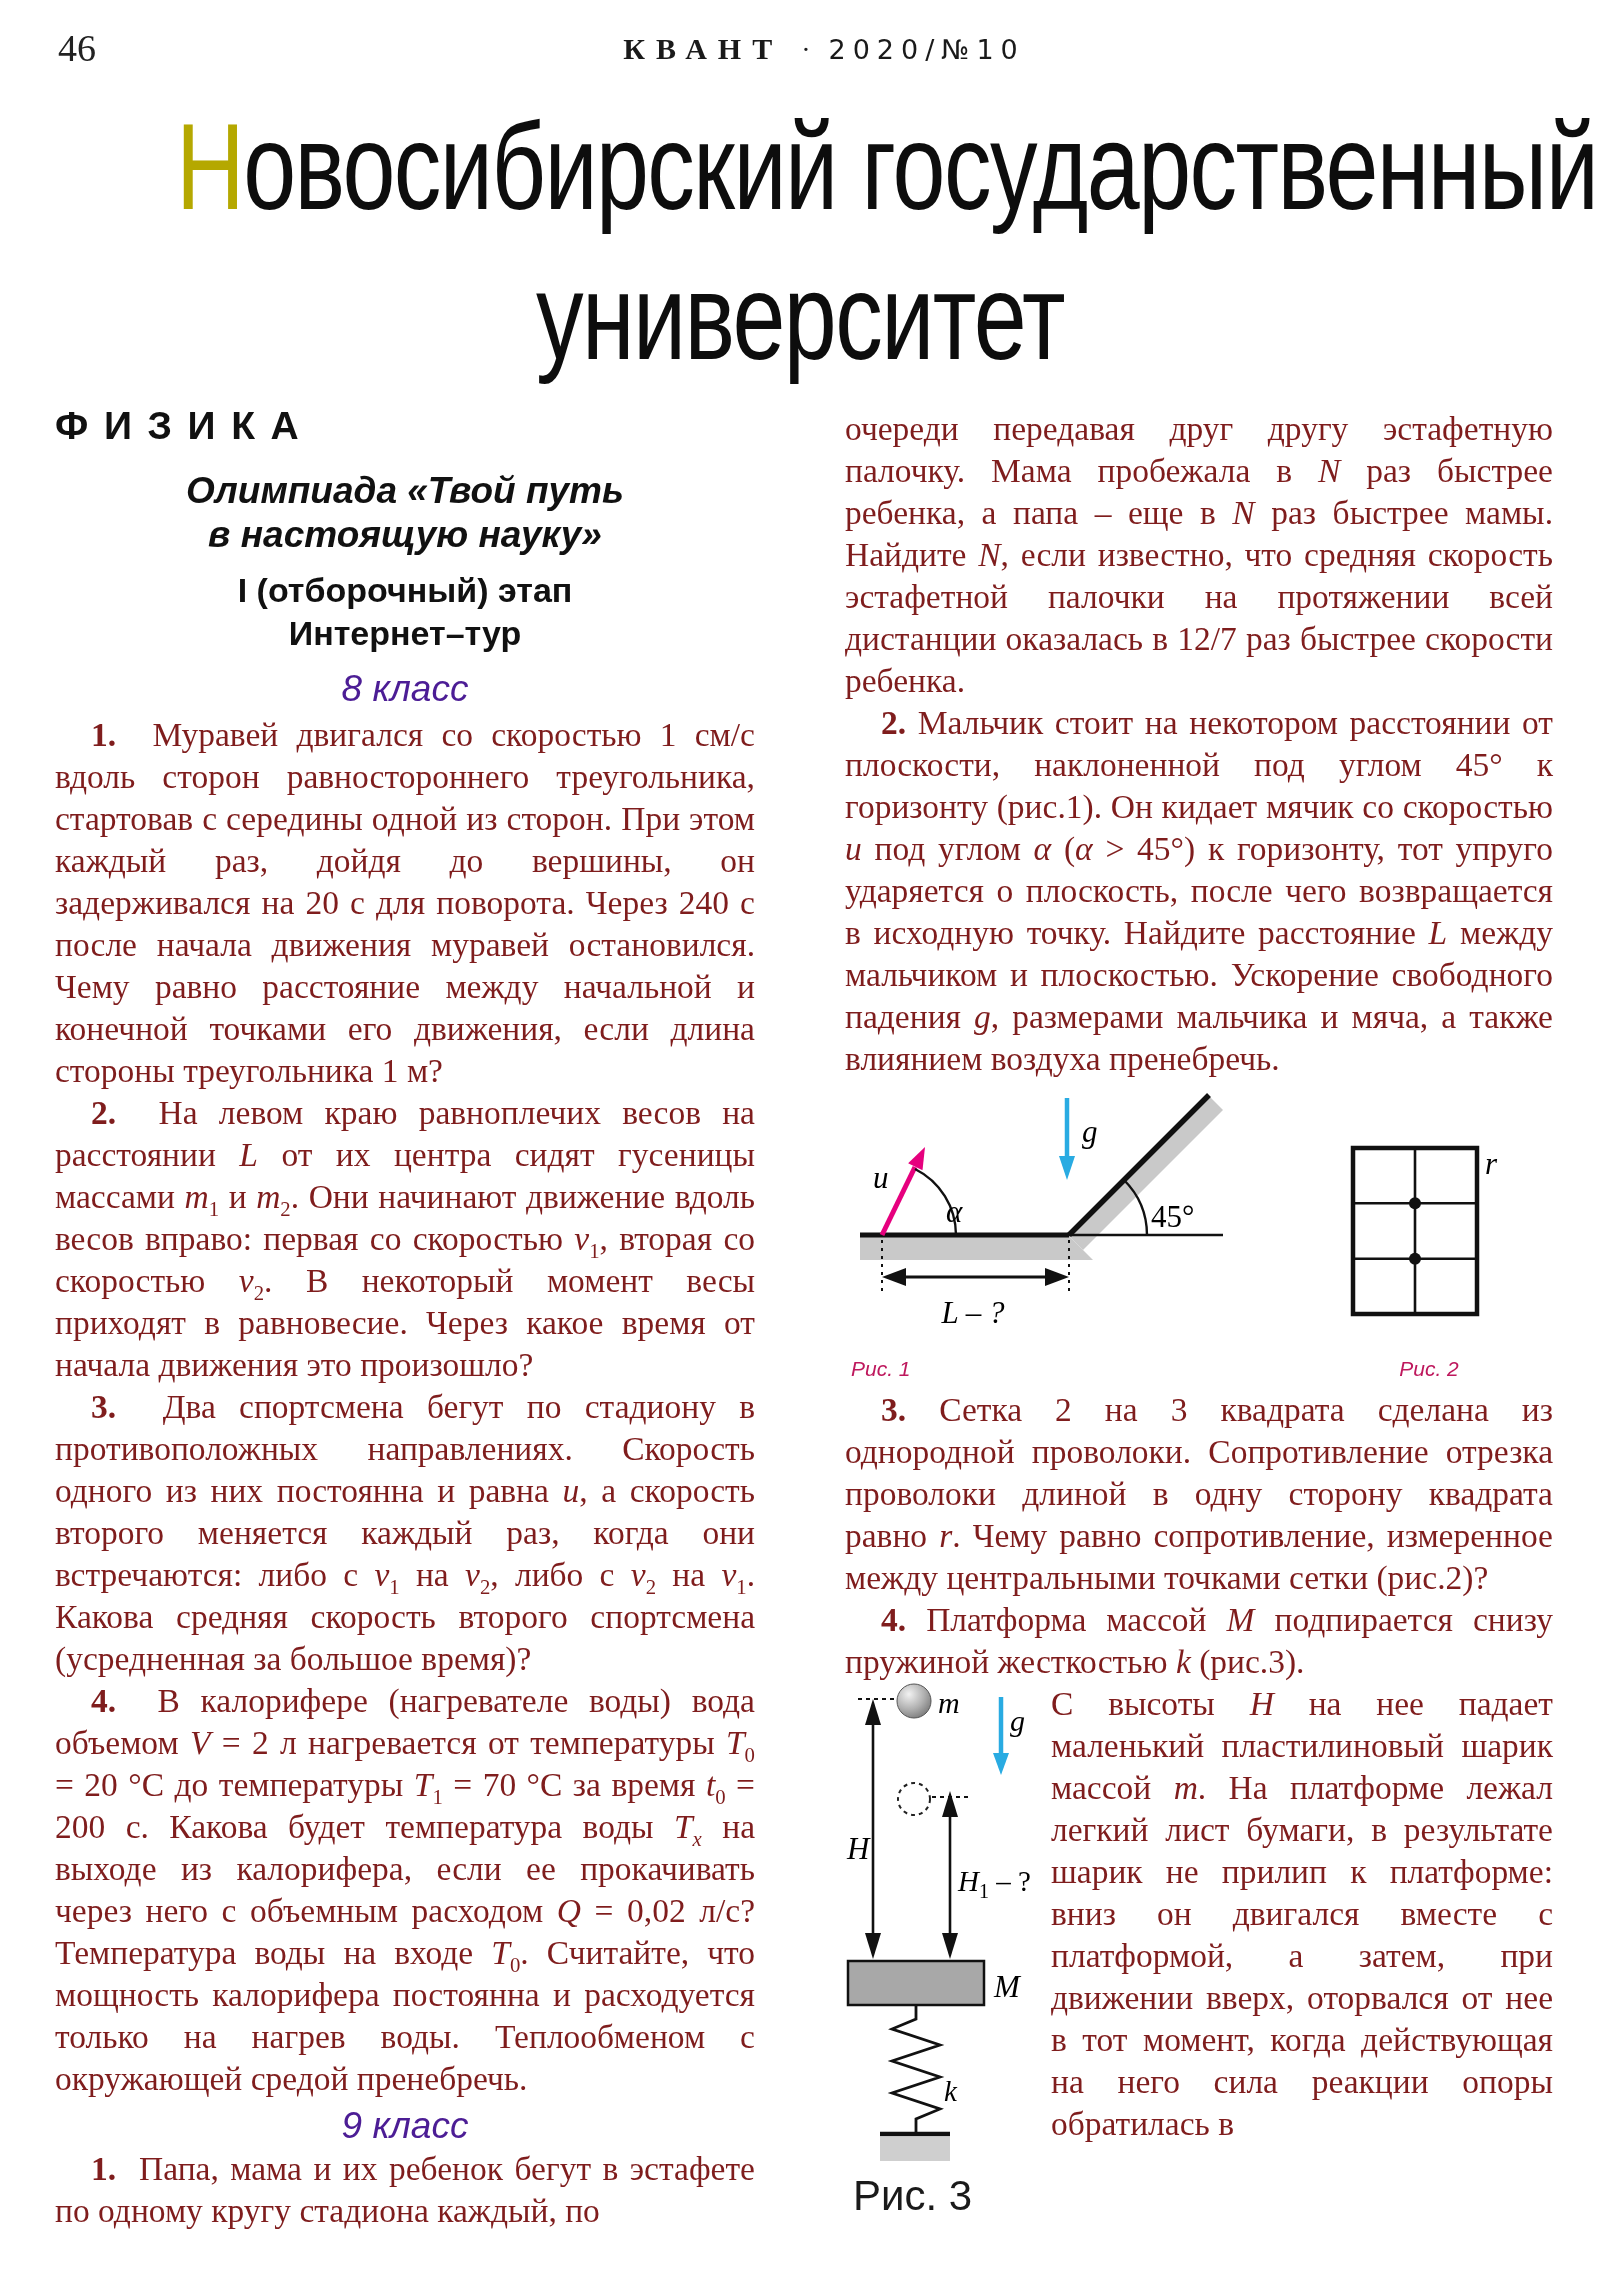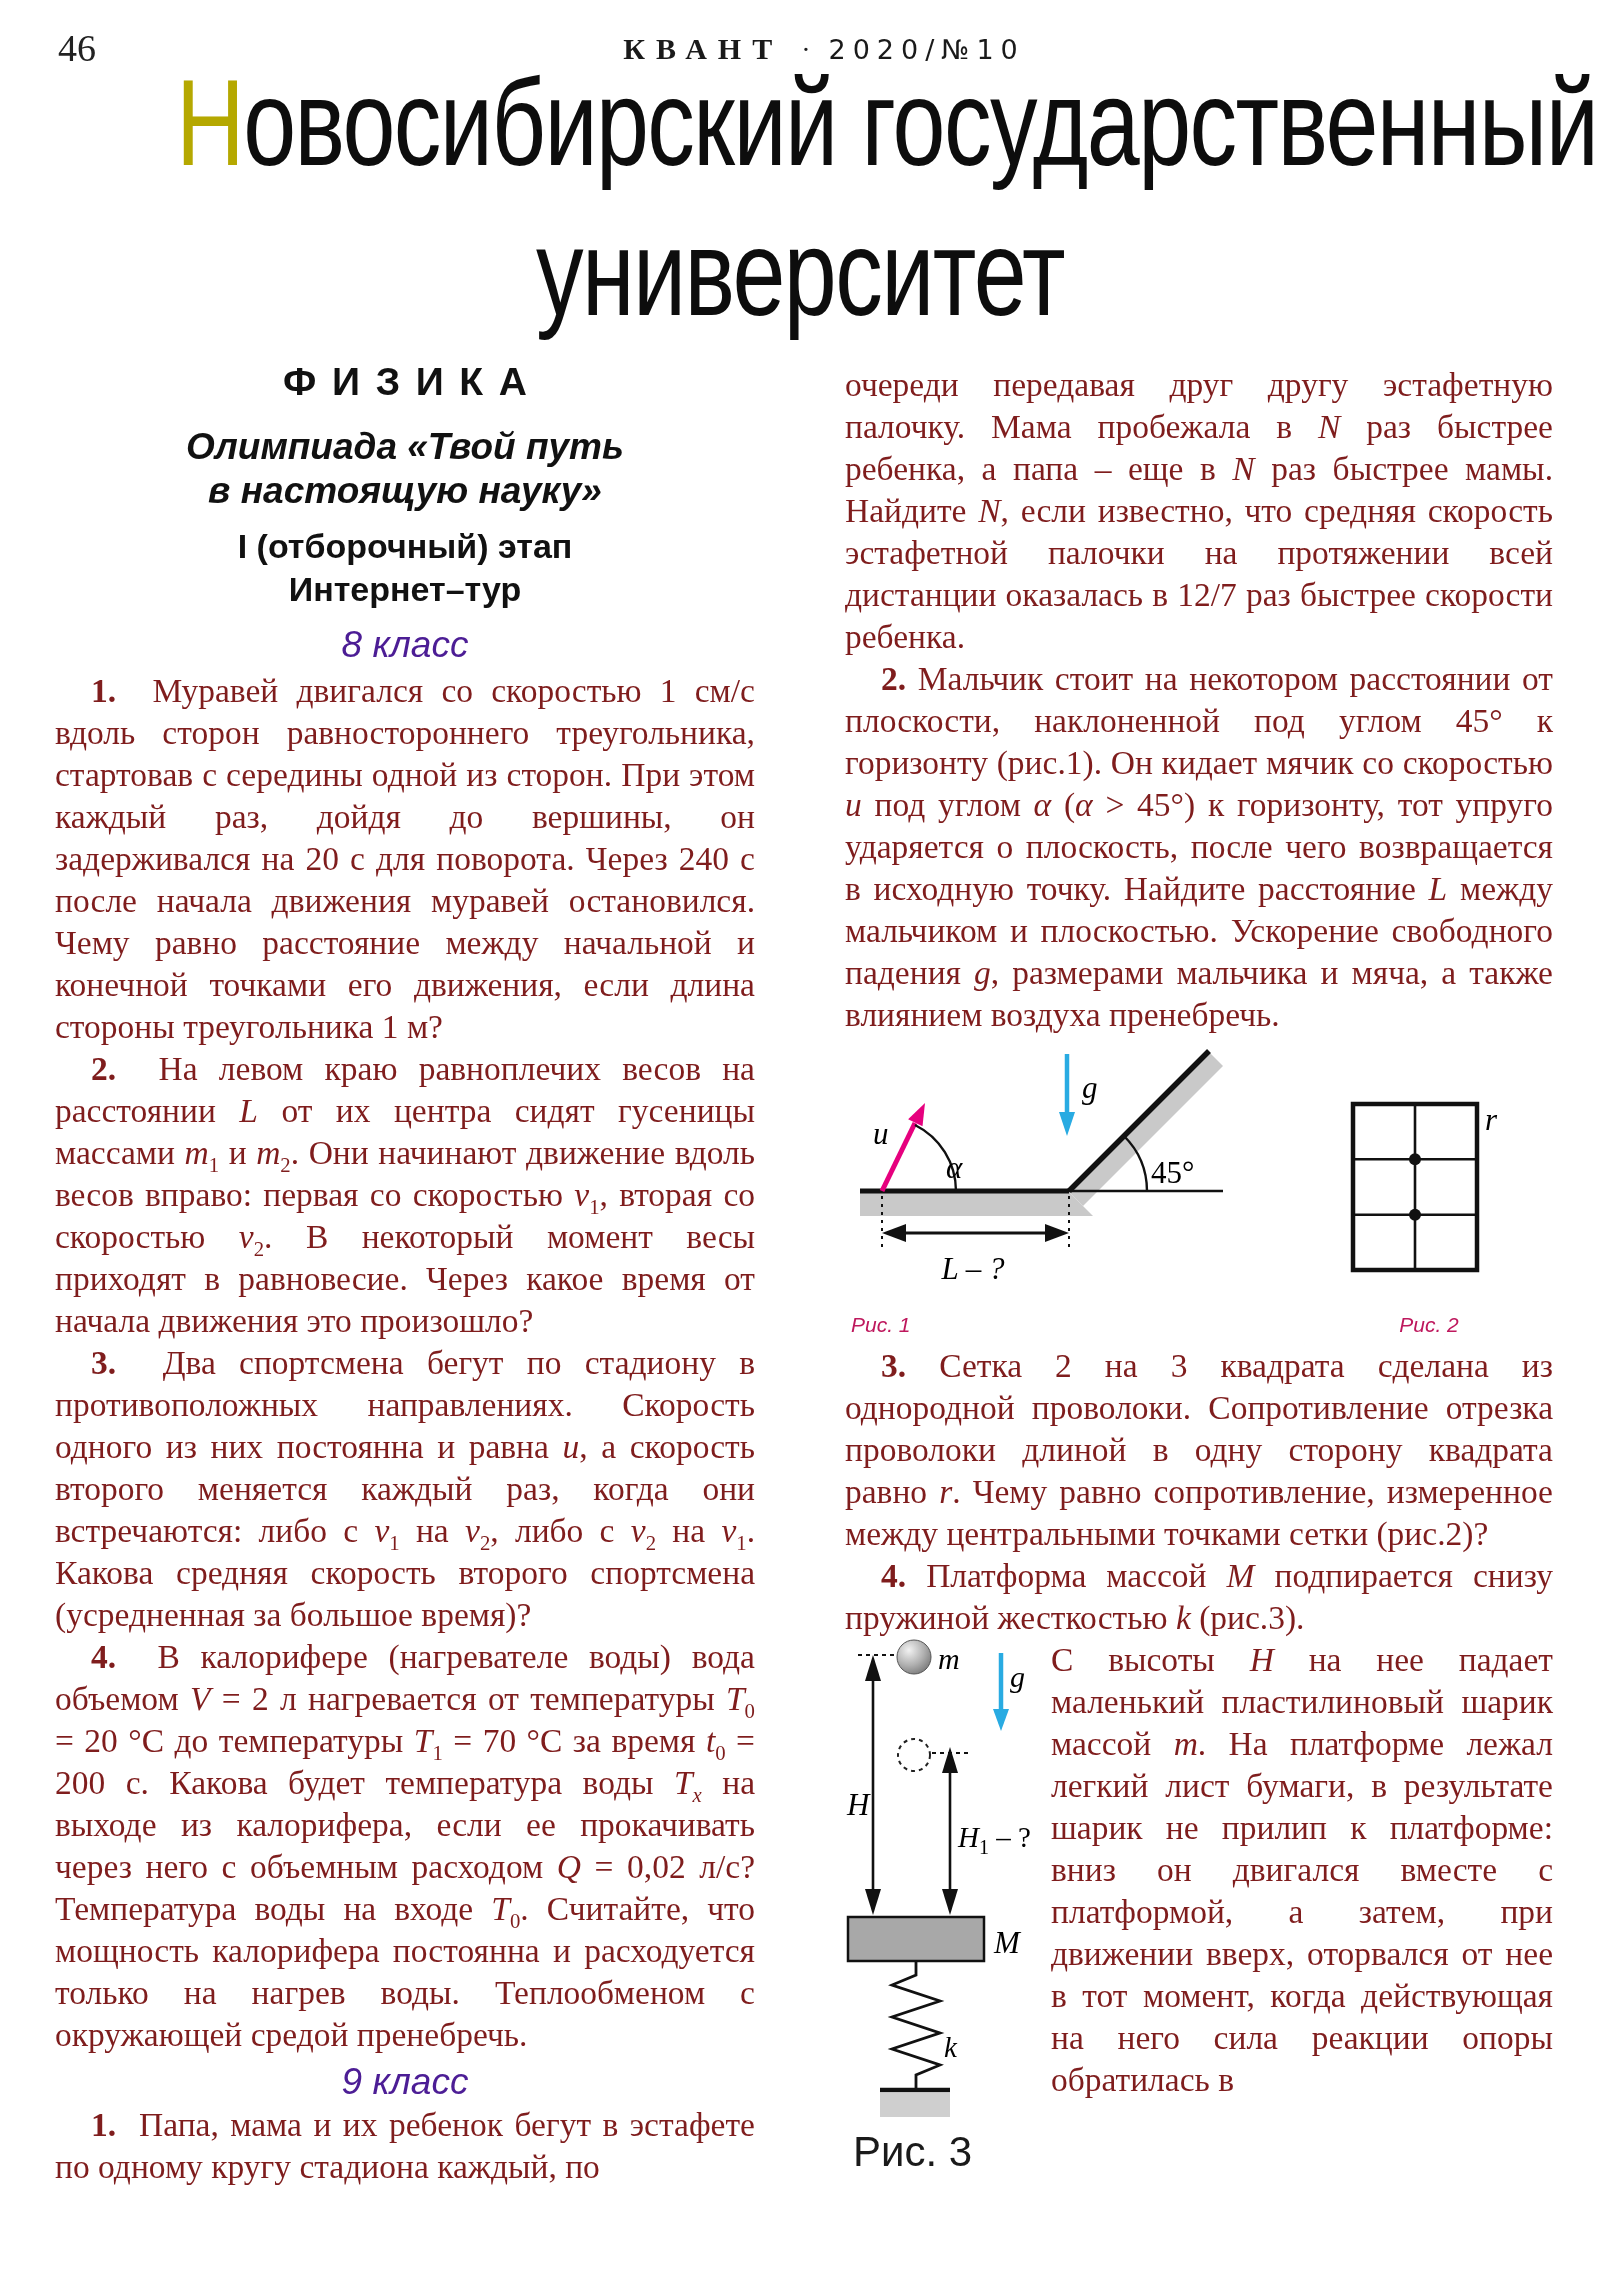--- a/index.html
+++ b/index.html
@@ -8,33 +8,33 @@
 
   
   .pagehead { position:absolute; top:24px; left:0; width:1600px; height:50px;margin-left:16px; }
   .pgnum { position:absolute; left:42px; top:2px; font-size:38px; color:#222; }
   .jhead { position:absolute; left:8px; width:100%; text-align:center; top:8px; }
   .jname { font-family:"Liberation Serif", serif; font-weight:700; font-size:30px; letter-spacing:11px; color:#1a1a1a; }
   .jsep { font-size:28px; margin:0 14px; color:#1a1a1a; }
   .jissue { font-family:"DejaVu Sans", sans-serif; font-weight:400; font-size:27px; letter-spacing:7px; color:#1a1a1a; }
 
   
-  .bigtitle { padding-top:48px; text-align:center; }
+  .bigtitle { padding-top:48px; text-align:center;margin-top:44px; }
   .tline { display:block; font-family:"Liberation Sans", sans-serif; font-weight:400;
            font-size:122px; line-height:150px; letter-spacing:-2px; color:#0d0d0d;
            transform:scaleX(0.78); transform-origin:50% 50%; white-space:nowrap; }
   .accent { color:#b5a800; }
 
   
   .columns { display:flex; padding-left:55px; margin-top:0; }
   .col-left { width:700px; margin-right:90px; }
   .col-right { width:708px; }
 
   
-  .sec-physics { margin-top:12px; text-align:center; font-family:"Liberation Sans", sans-serif;
+  .sec-physics { margin-top:12px; text-align:left; font-family:"Liberation Sans", sans-serif;
                  font-weight:700; font-size:39px; letter-spacing:0.40em; margin-right:-0.40em; line-height:44px; }
   .olymp { margin-top:21px; text-align:center; font-family:"Liberation Sans", sans-serif;
            font-weight:700; font-style:italic; font-size:37px; line-height:44px; }
   .stage { margin-top:12px; text-align:center; font-family:"Liberation Sans", sans-serif;
            font-weight:700; font-size:34px; line-height:43px; }
   .grade { margin-top:12px; text-align:center; font-family:"Liberation Sans", sans-serif;
            font-style:italic; font-weight:400; font-size:37px; line-height:44px; color:#4c1d95; }
 
   
   .prob { font-size:33.5px; line-height:42px; text-align:justify; text-indent:36px; color:#7f1d1d; }

